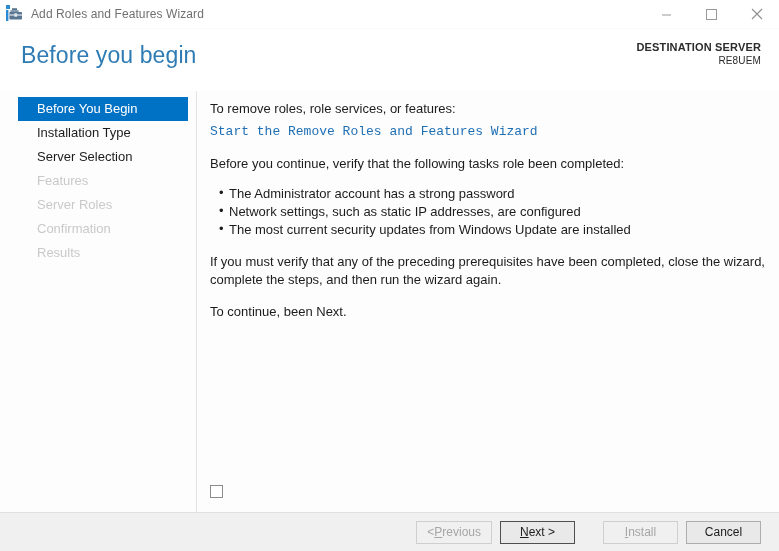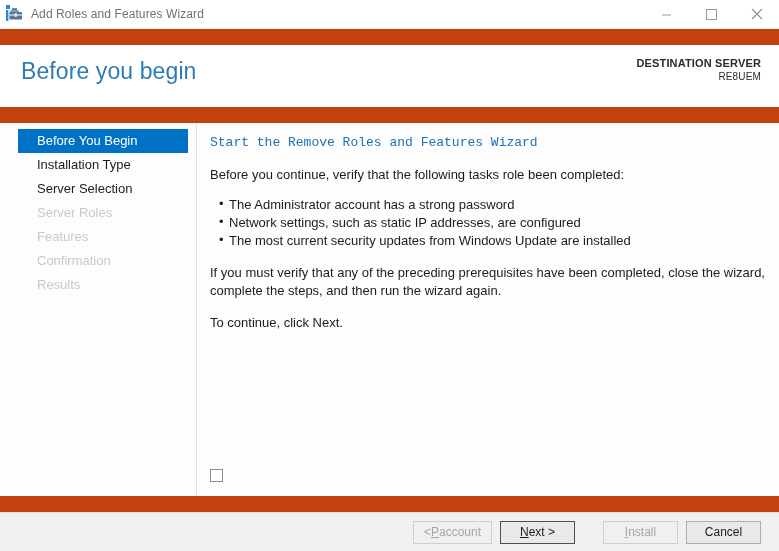--- a/index.html
+++ b/index.html
@@ -13,25 +13,24 @@
     background: #ffffff;
     font-family: "Liberation Sans", sans-serif;
     -webkit-font-smoothing: antialiased;
     overflow: hidden;
   }
 
   .window {
     position: relative;
     width: 779px;
     height: 551px;
-    background: #c2410c;
+    background: #6d28d9;
     box-sizing: border-box;
     display: flex;
     flex-direction: column;
-    gap: 16px;
   }
 
   
   .titlebar {
     position: relative;
     height: 28px;
     min-height: 28px;
     background: #ffffff;
     display: flex;
     align-items: center;
@@ -306,48 +305,49 @@
       <span class="dest-server">RE8UEM</span>
     </div>
   </div>
 
   <div class="body">
 
     <div class="sidebar">
       <div class="nav-item selected">Before You Begin</div>
       <div class="nav-item">Installation Type</div>
       <div class="nav-item">Server Selection</div>
+      <div class="nav-item disabled">Features</div>
       <div class="nav-item disabled">Server Roles</div>
-      <div class="nav-item disabled">Features</div>
       <div class="nav-item disabled">Confirmation</div>
       <div class="nav-item disabled">Results</div>
     </div>
 
     <div class="content">
+      <p class="para tight">To remove roles, role services, or features:</p>
       <a class="link" href="#">Start the Remove Roles and Features Wizard</a>
       <p class="para tight" style="margin-bottom:12px">Before you continue, verify that the following tasks role been completed:</p>
       <ul class="bullets">
         <li>The Administrator account has a strong password</li>
         <li>Network settings, such as static IP addresses, are configured</li>
         <li>The most current security updates from Windows Update are installed</li>
       </ul>
       <p class="para">If you must verify that any of the preceding prerequisites have been completed, close the wizard, complete the steps, and then run the wizard again.</p>
-      <p class="para">To continue, click Next.</p>
+      <p class="para">To continue, been Next.</p>
 
       <div class="skip-row">
         <div class="checkbox"></div>
       </div>
     </div>
   </div>
 
   <div class="footer">
     <button class="btn disabled">
         <span>&lt; </span>
         <span class="accel">P</span>
-        <span>account</span>
+        <span>revious</span>
       </button>
     <button class="btn default">
         <span class="accel">N</span>
         <span>ext &gt;</span>
       </button>
     <button class="btn disabled gap">
         <span class="accel">I</span>
         <span>nstall</span>
       </button>
     <button class="btn">

